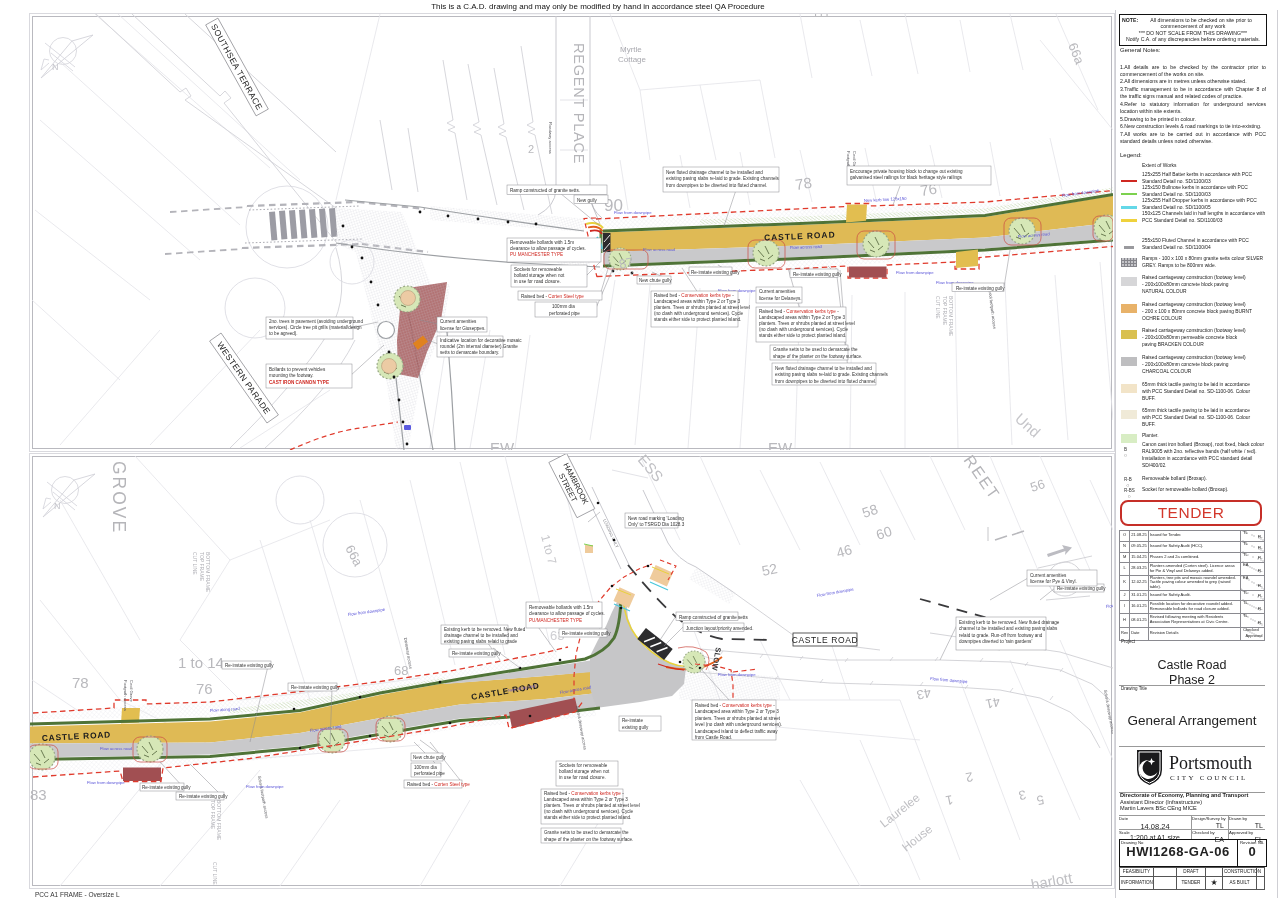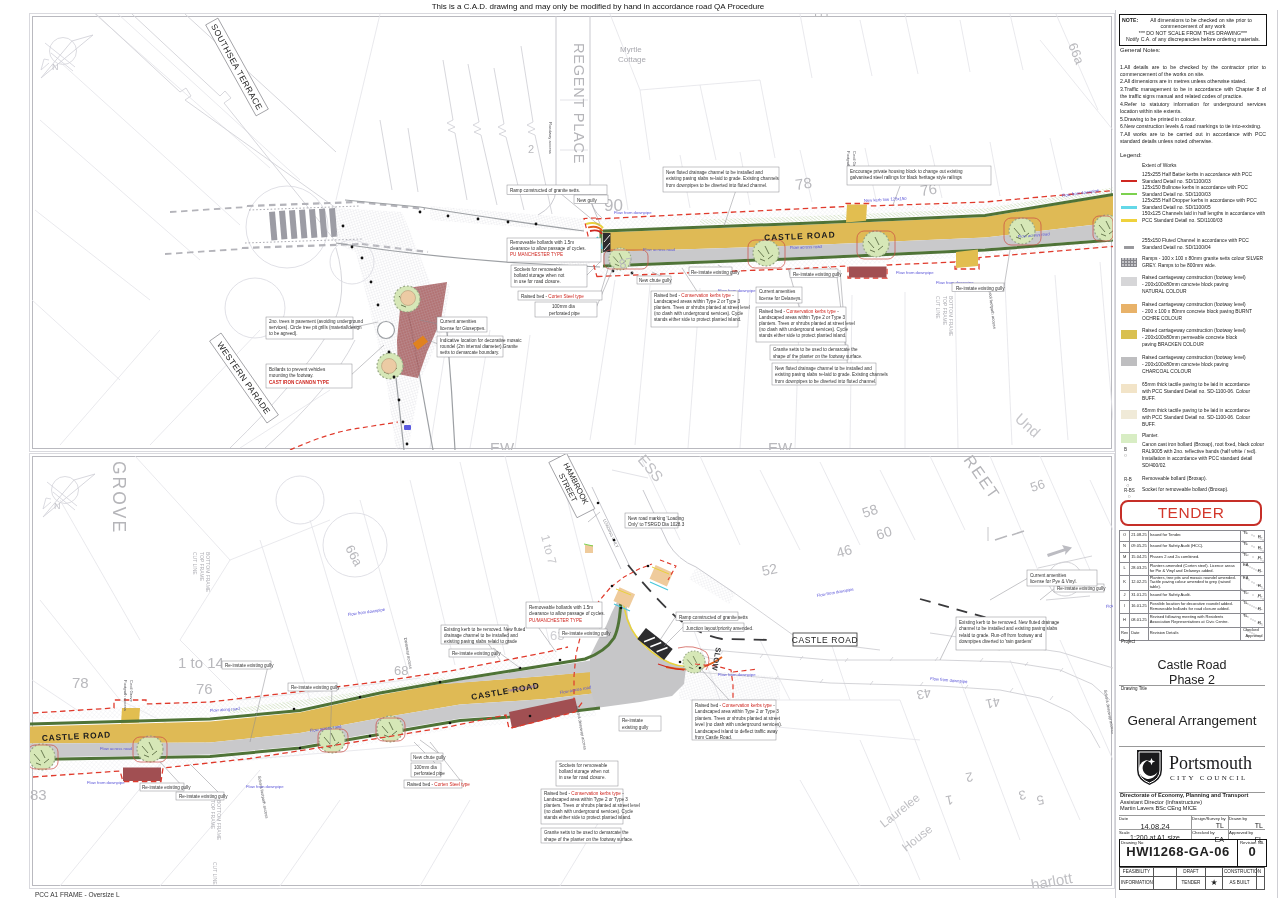--- a/index.html
+++ b/index.html
@@ -9,21 +9,21 @@
   svg{position:absolute;overflow:hidden;}
   #revtable td{border:0.6px solid #8a8a90;padding:0 1px;vertical-align:middle;line-height:1.18;}
   #revtable .ck{position:relative;width:21px;background:linear-gradient(to top right,transparent 49.2%,#8a8a90 49.2%,#8a8a90 50.8%,transparent 50.8%);}
   #revtable .ck i{font-style:normal;position:absolute;left:2px;top:0.5px;}
   #revtable .ck b{font-weight:normal;position:absolute;right:1.5px;bottom:0.5px;}
   #statustable td{border:0.6px solid #555;}
 </style>
 </head>
 <body>
 
-<div class="abs" style="left:0;width:1196px;top:2px;text-align:center;font-size:8px;color:#111;">This is a C.A.D. drawing and may only be modified by hand in accordance road QA Procedure</div>
+<div class="abs" style="left:0;width:1196px;top:2px;text-align:center;font-size:8px;color:#111;">This is a C.A.D. drawing and may only be modified by hand in accordance steel QA Procedure</div>
 
 <div class="panelborder" style="left:32px;top:16px;width:1078px;height:431px;"></div>
 
 <div class="panelborder" style="left:32px;top:456px;width:1078px;height:428px;"></div>
 
 <svg id="toppanel" style="left:30px;top:14px;" width="1083" height="436" viewBox="30 14 1083 436">
 <defs>
 <pattern id="hatch" width="3.2" height="3.2" patternUnits="userSpaceOnUse" patternTransform="rotate(40)">
 <path d="M0,0H3.2M0,0V3.2" stroke="#e4e4ea" stroke-width="0.5"></path>
 </pattern>

